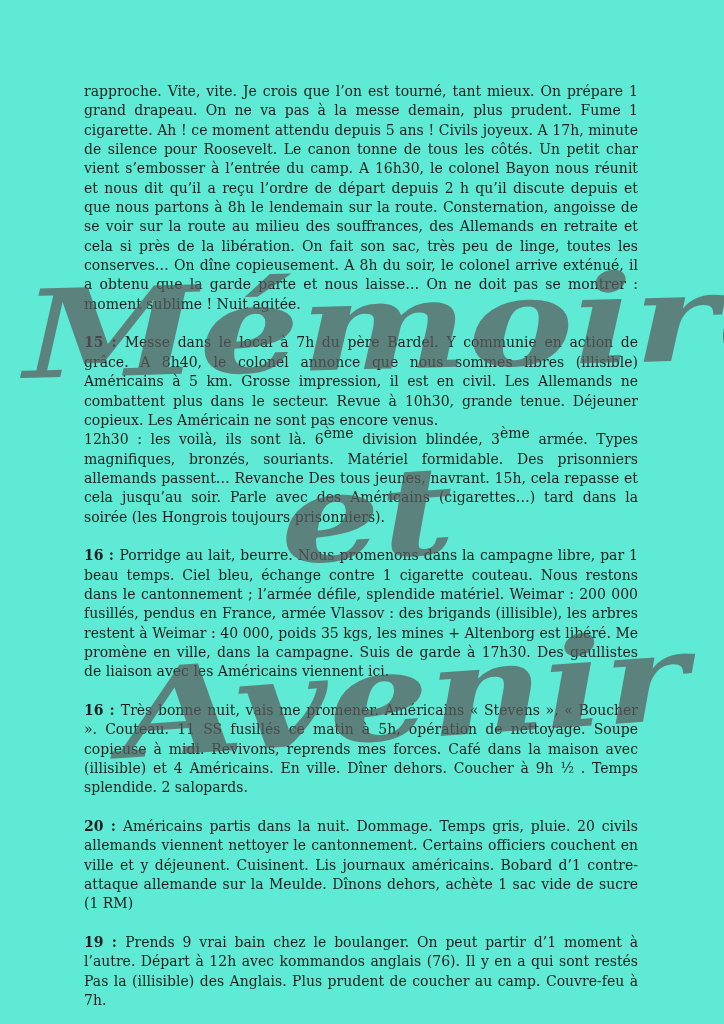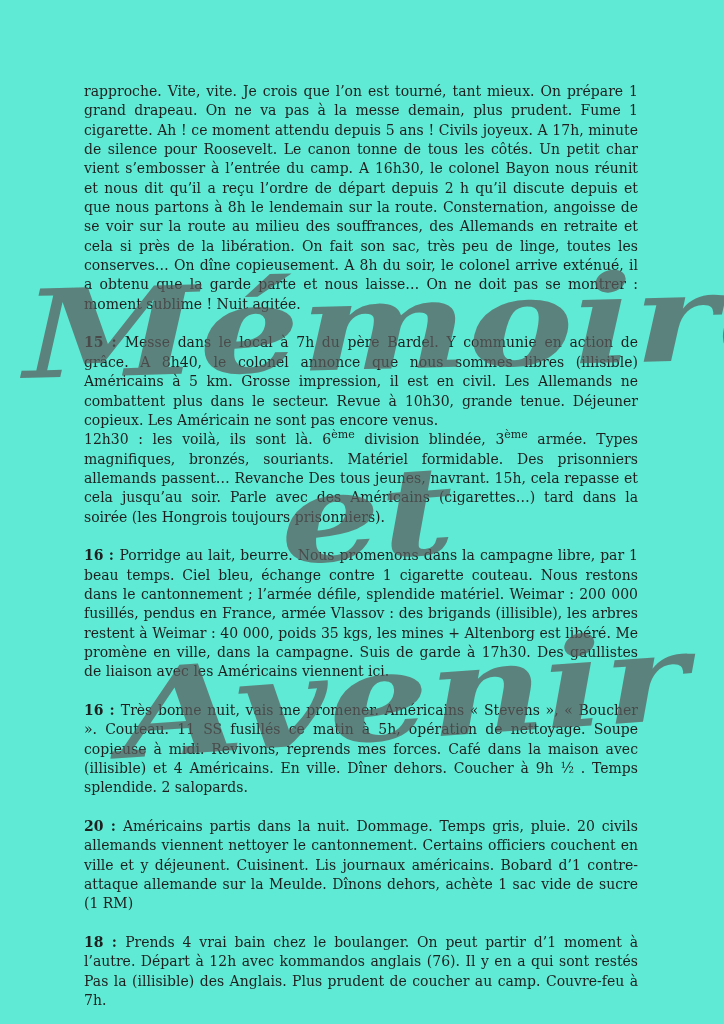--- a/index.html
+++ b/index.html
@@ -28,21 +28,21 @@
   .para {
     margin: 0 0 19.35px 0;
   }
   .para:last-child {
     margin-bottom: 0;
   }
   .entry-num, .entry-sep {
     font-weight: bold;
   }
   sup.ord {
-    font-size: 11px;
+    font-size: 14px;
     line-height: 0;
     vertical-align: super;
   }
   
   .watermark {
     position: absolute;
     inset: 0;
     z-index: 5;
     pointer-events: none;
   }
@@ -95,21 +95,21 @@
 
     <p class="para">
       <b class="entry-num">16</b><span class="entry-sep"> : </span><span>Très bonne nuit, vais me promener. Américains « Stevens », « Boucher ». Couteau. 11 SS fusillés ce matin à 5h, opération de nettoyage. Soupe copieuse à midi. Revivons, reprends mes forces. Café dans la maison avec (illisible) et 4 Américains. En ville. Dîner dehors. Coucher à 9h ½ . Temps splendide. 2 salopards.</span>
     </p>
 
     <p class="para">
       <b class="entry-num">20</b><span class="entry-sep"> : </span><span>Américains partis dans la nuit. Dommage. Temps gris, pluie. 20 civils allemands viennent nettoyer le cantonnement. Certains officiers couchent en ville et y déjeunent. Cuisinent. Lis journaux américains. Bobard d’1 contre-attaque allemande sur la Meulde. Dînons dehors, achète 1 sac vide de sucre (1 RM)</span>
     </p>
 
     <p class="para">
-      <b class="entry-num">18</b><span class="entry-sep"> : </span><span>Prends 4 vrai bain chez le boulanger. On peut partir d’1 moment à l’autre. Départ à 12h avec kommandos anglais (76). Il y en a qui sont restés Pas la (illisible) des Anglais. Plus prudent de coucher au camp. Couvre-feu à 7h.</span>
+      <b class="entry-num">19</b><span class="entry-sep"> : </span><span>Prends 9 vrai bain chez le boulanger. On peut partir d’1 moment à l’autre. Départ à 12h avec kommandos anglais (76). Il y en a qui sont restés Pas la (illisible) des Anglais. Plus prudent de coucher au camp. Couvre-feu à 7h.</span>
     </p>
 
   </div>
 
   <div class="watermark">
     <div class="wm-word wm-1">Mémoire</div>
     <div class="wm-word wm-2">et</div>
     <div class="wm-word wm-3">Avenir</div>
   </div>
 

